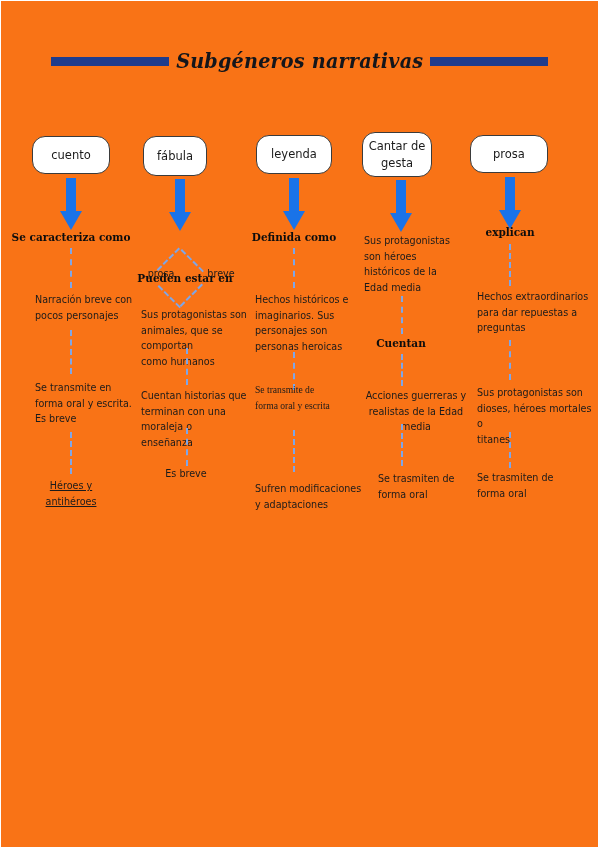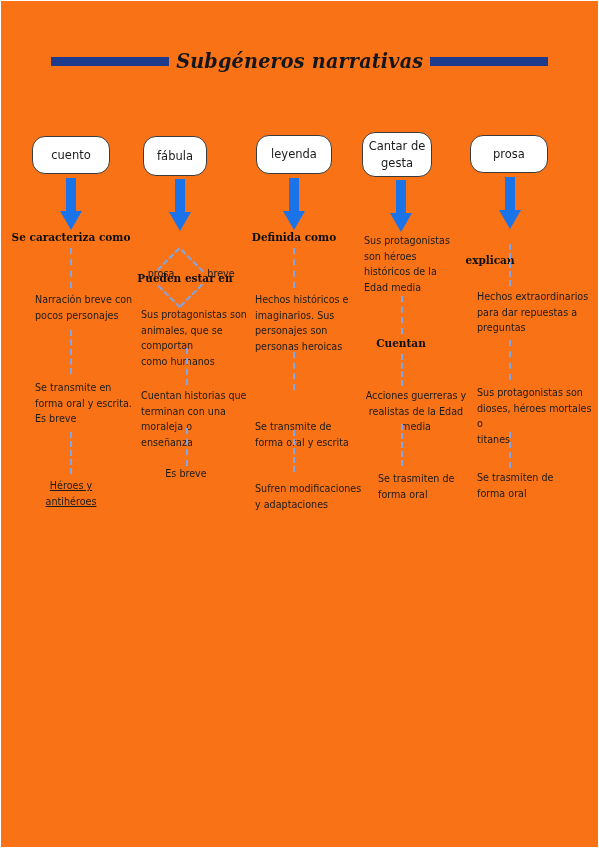--- a/index.html
+++ b/index.html
@@ -189,21 +189,21 @@
     <span class="shaft"></span>
       <span class="head"></span>
   </div>
   <div class="head-label" style="left:239px; top:231px; width:110px;">Definida como</div>
   <div class="dash" style="left:293px; top:248px; height:40px;"></div>
   <div class="txt" style="left:255px; top:292px; width:110px;">Hechos históricos e
 imaginarios. Sus
 personajes son
 personas heroicas</div>
   <div class="dash" style="left:293px; top:352px; height:38px;"></div>
-  <div class="txt" style="left:255px; top:419px; width:110px;">Se transmite de
+  <div class="txt" style="left:255px; top:382px; width:110px;font-family:Liberation Serif, serif;">Se transmite de
 forma oral y escrita</div>
   <div class="dash" style="left:293px; top:430px; height:42px;"></div>
   <div class="txt" style="left:255px; top:481px; width:112px;">Sufren modificaciones
 y adaptaciones</div>
 
   <div class="node-box" style="left:362px; top:132px; width:70px; height:45px; flex-direction:column;">Cantar
 de gesta</div>
   <div class="arrow" style="left:390px; top:180px;">
     <span class="shaft"></span>
       <span class="head"></span>
@@ -219,21 +219,21 @@
 realistas de la Edad media</div>
   <div class="dash" style="left:401px; top:424px; height:42px;"></div>
   <div class="txt" style="left:378px; top:471px; width:100px;">Se trasmiten de
 forma oral</div>
 
   <div class="node-box" style="left:470px; top:135px; width:78px; height:38px;">prosa</div>
   <div class="arrow" style="left:499px; top:177px;">
     <span class="shaft"></span>
       <span class="head"></span>
   </div>
-  <div class="head-label" style="left:444px; top:226px; width:92px;margin-top:28px;">explican</div>
+  <div class="head-label" style="left:464px; top:226px; width:92px;">explican</div>
   <div class="dash" style="left:509px; top:244px; height:42px;"></div>
   <div class="txt" style="left:477px; top:289px; width:118px;">Hechos extraordinarios
 para dar repuestas a
 preguntas</div>
   <div class="dash" style="left:509px; top:340px; height:40px;"></div>
   <div class="txt" style="left:477px; top:385px; width:118px;">Sus protagonistas son
 dioses, héroes mortales o
 titanes</div>
   <div class="dash" style="left:509px; top:432px; height:36px;"></div>
   <div class="txt" style="left:477px; top:470px; width:100px;">Se trasmiten de

